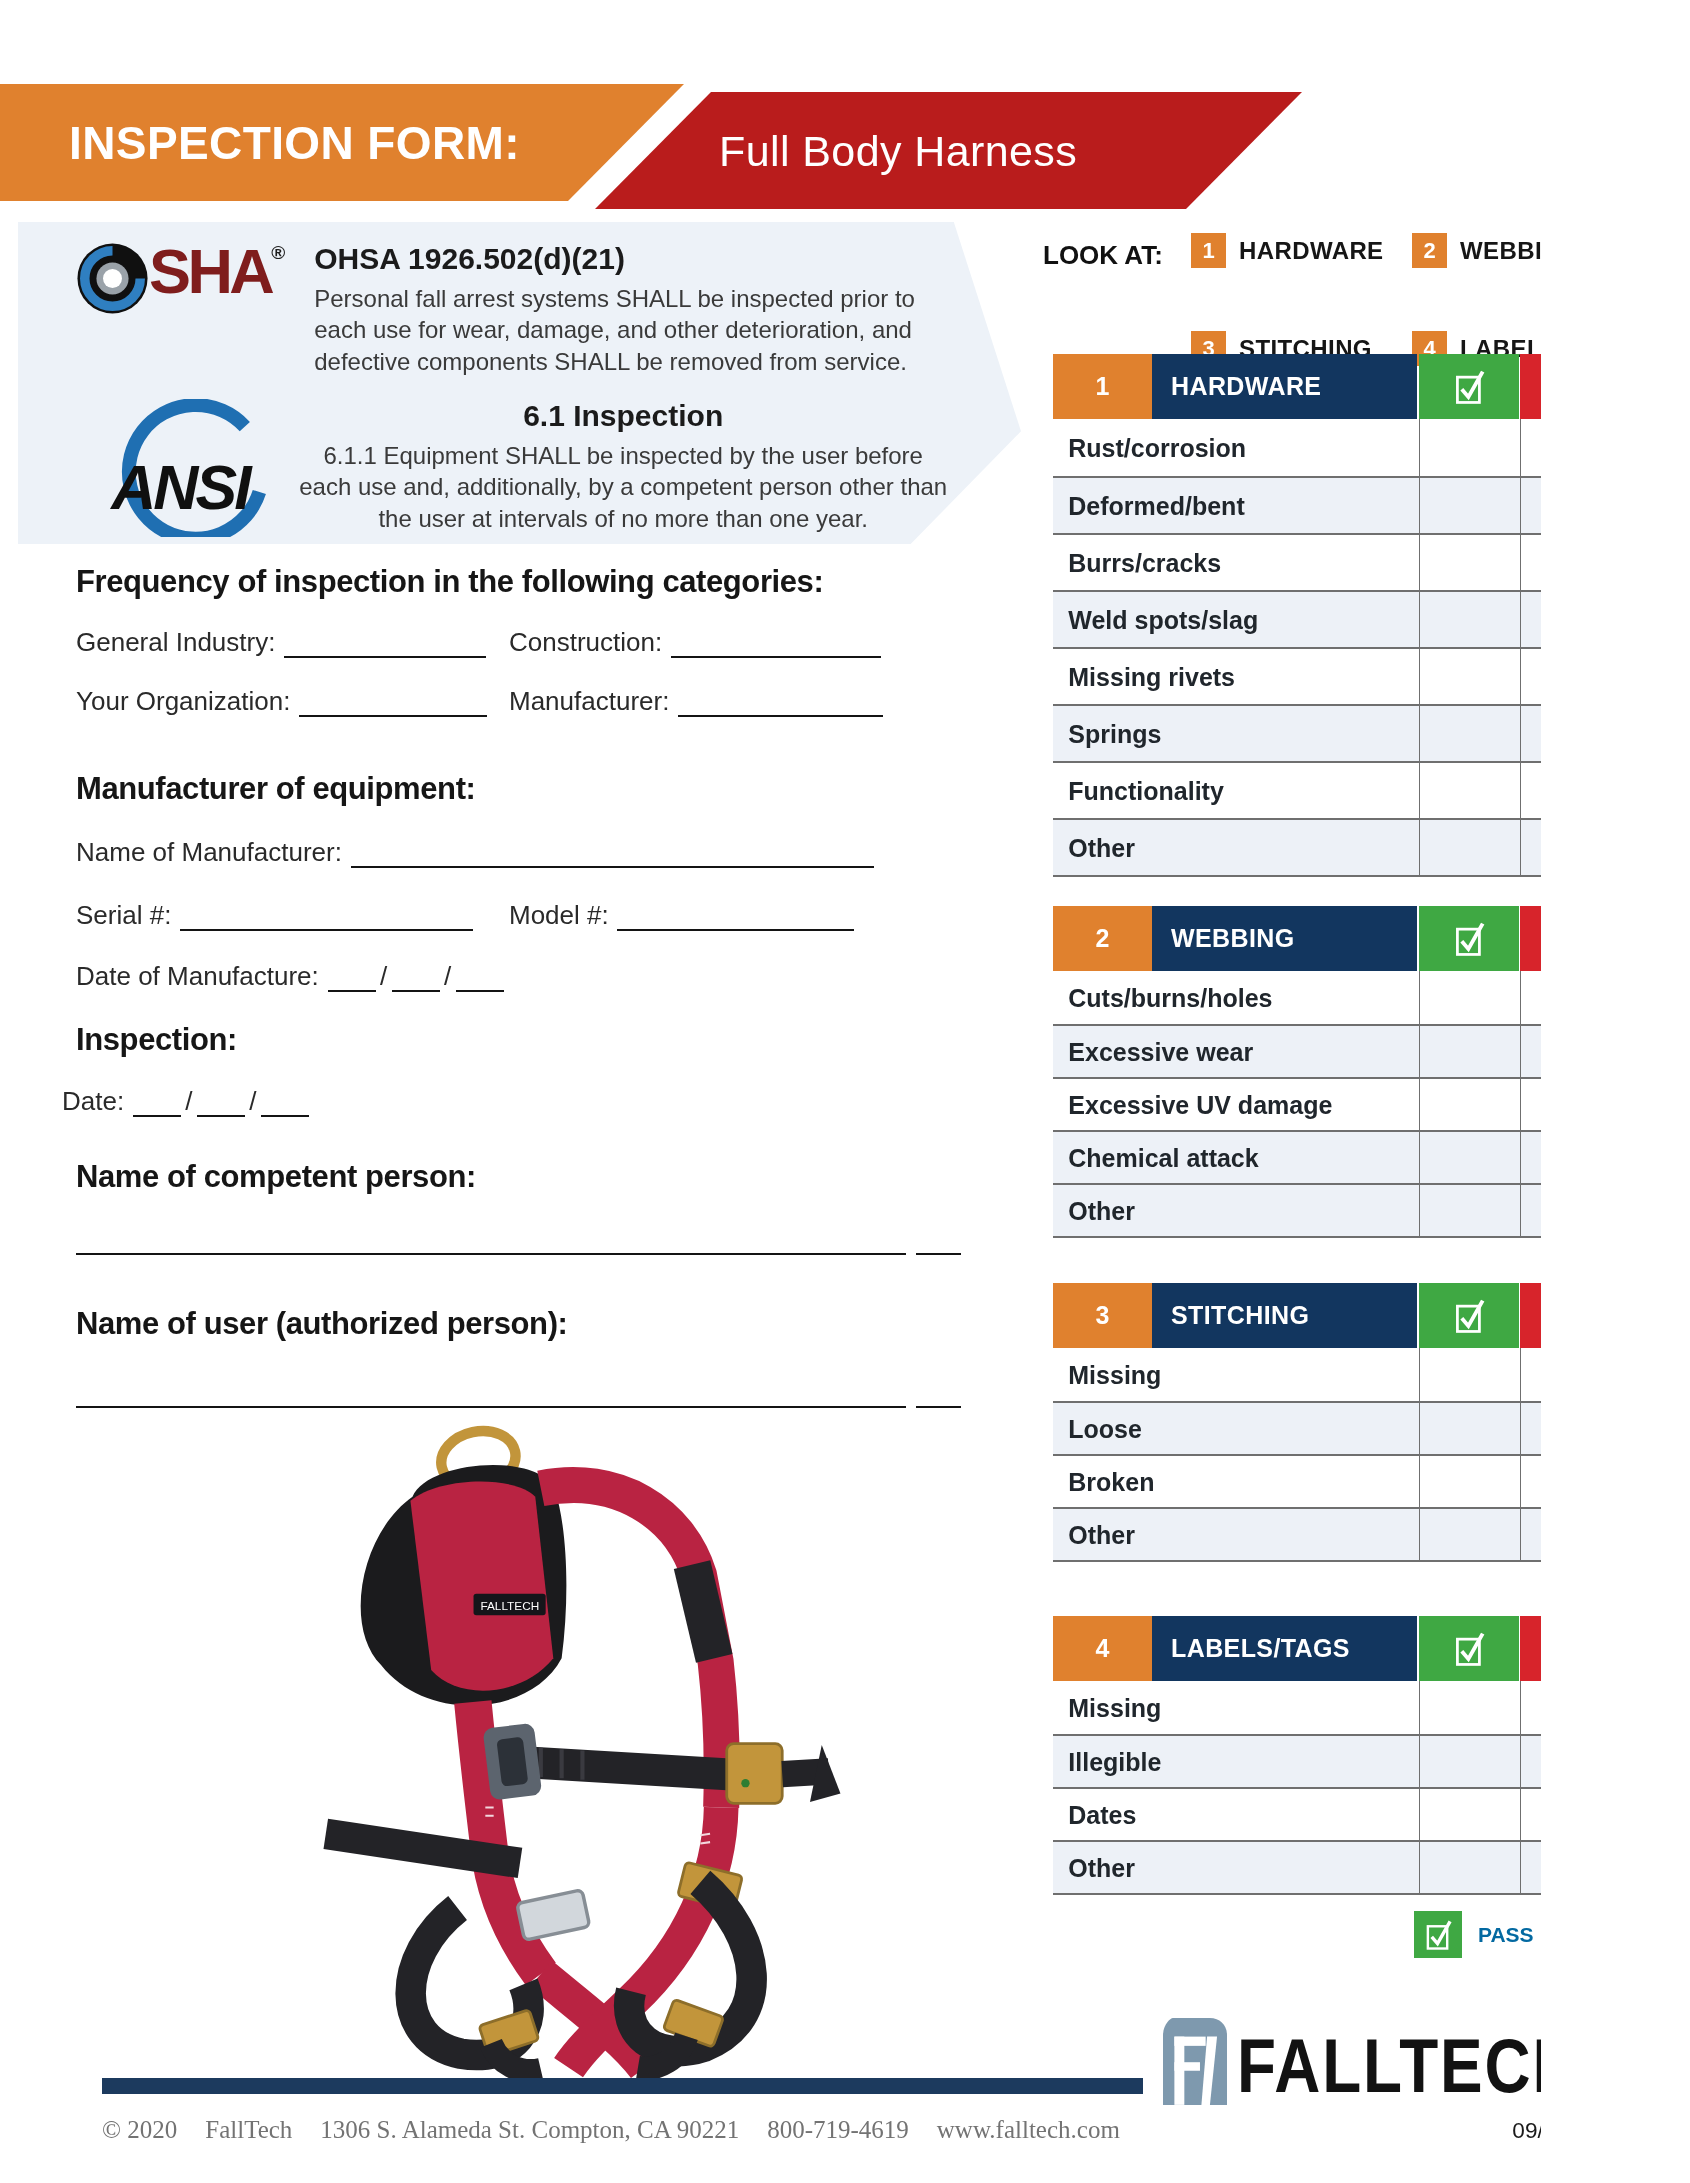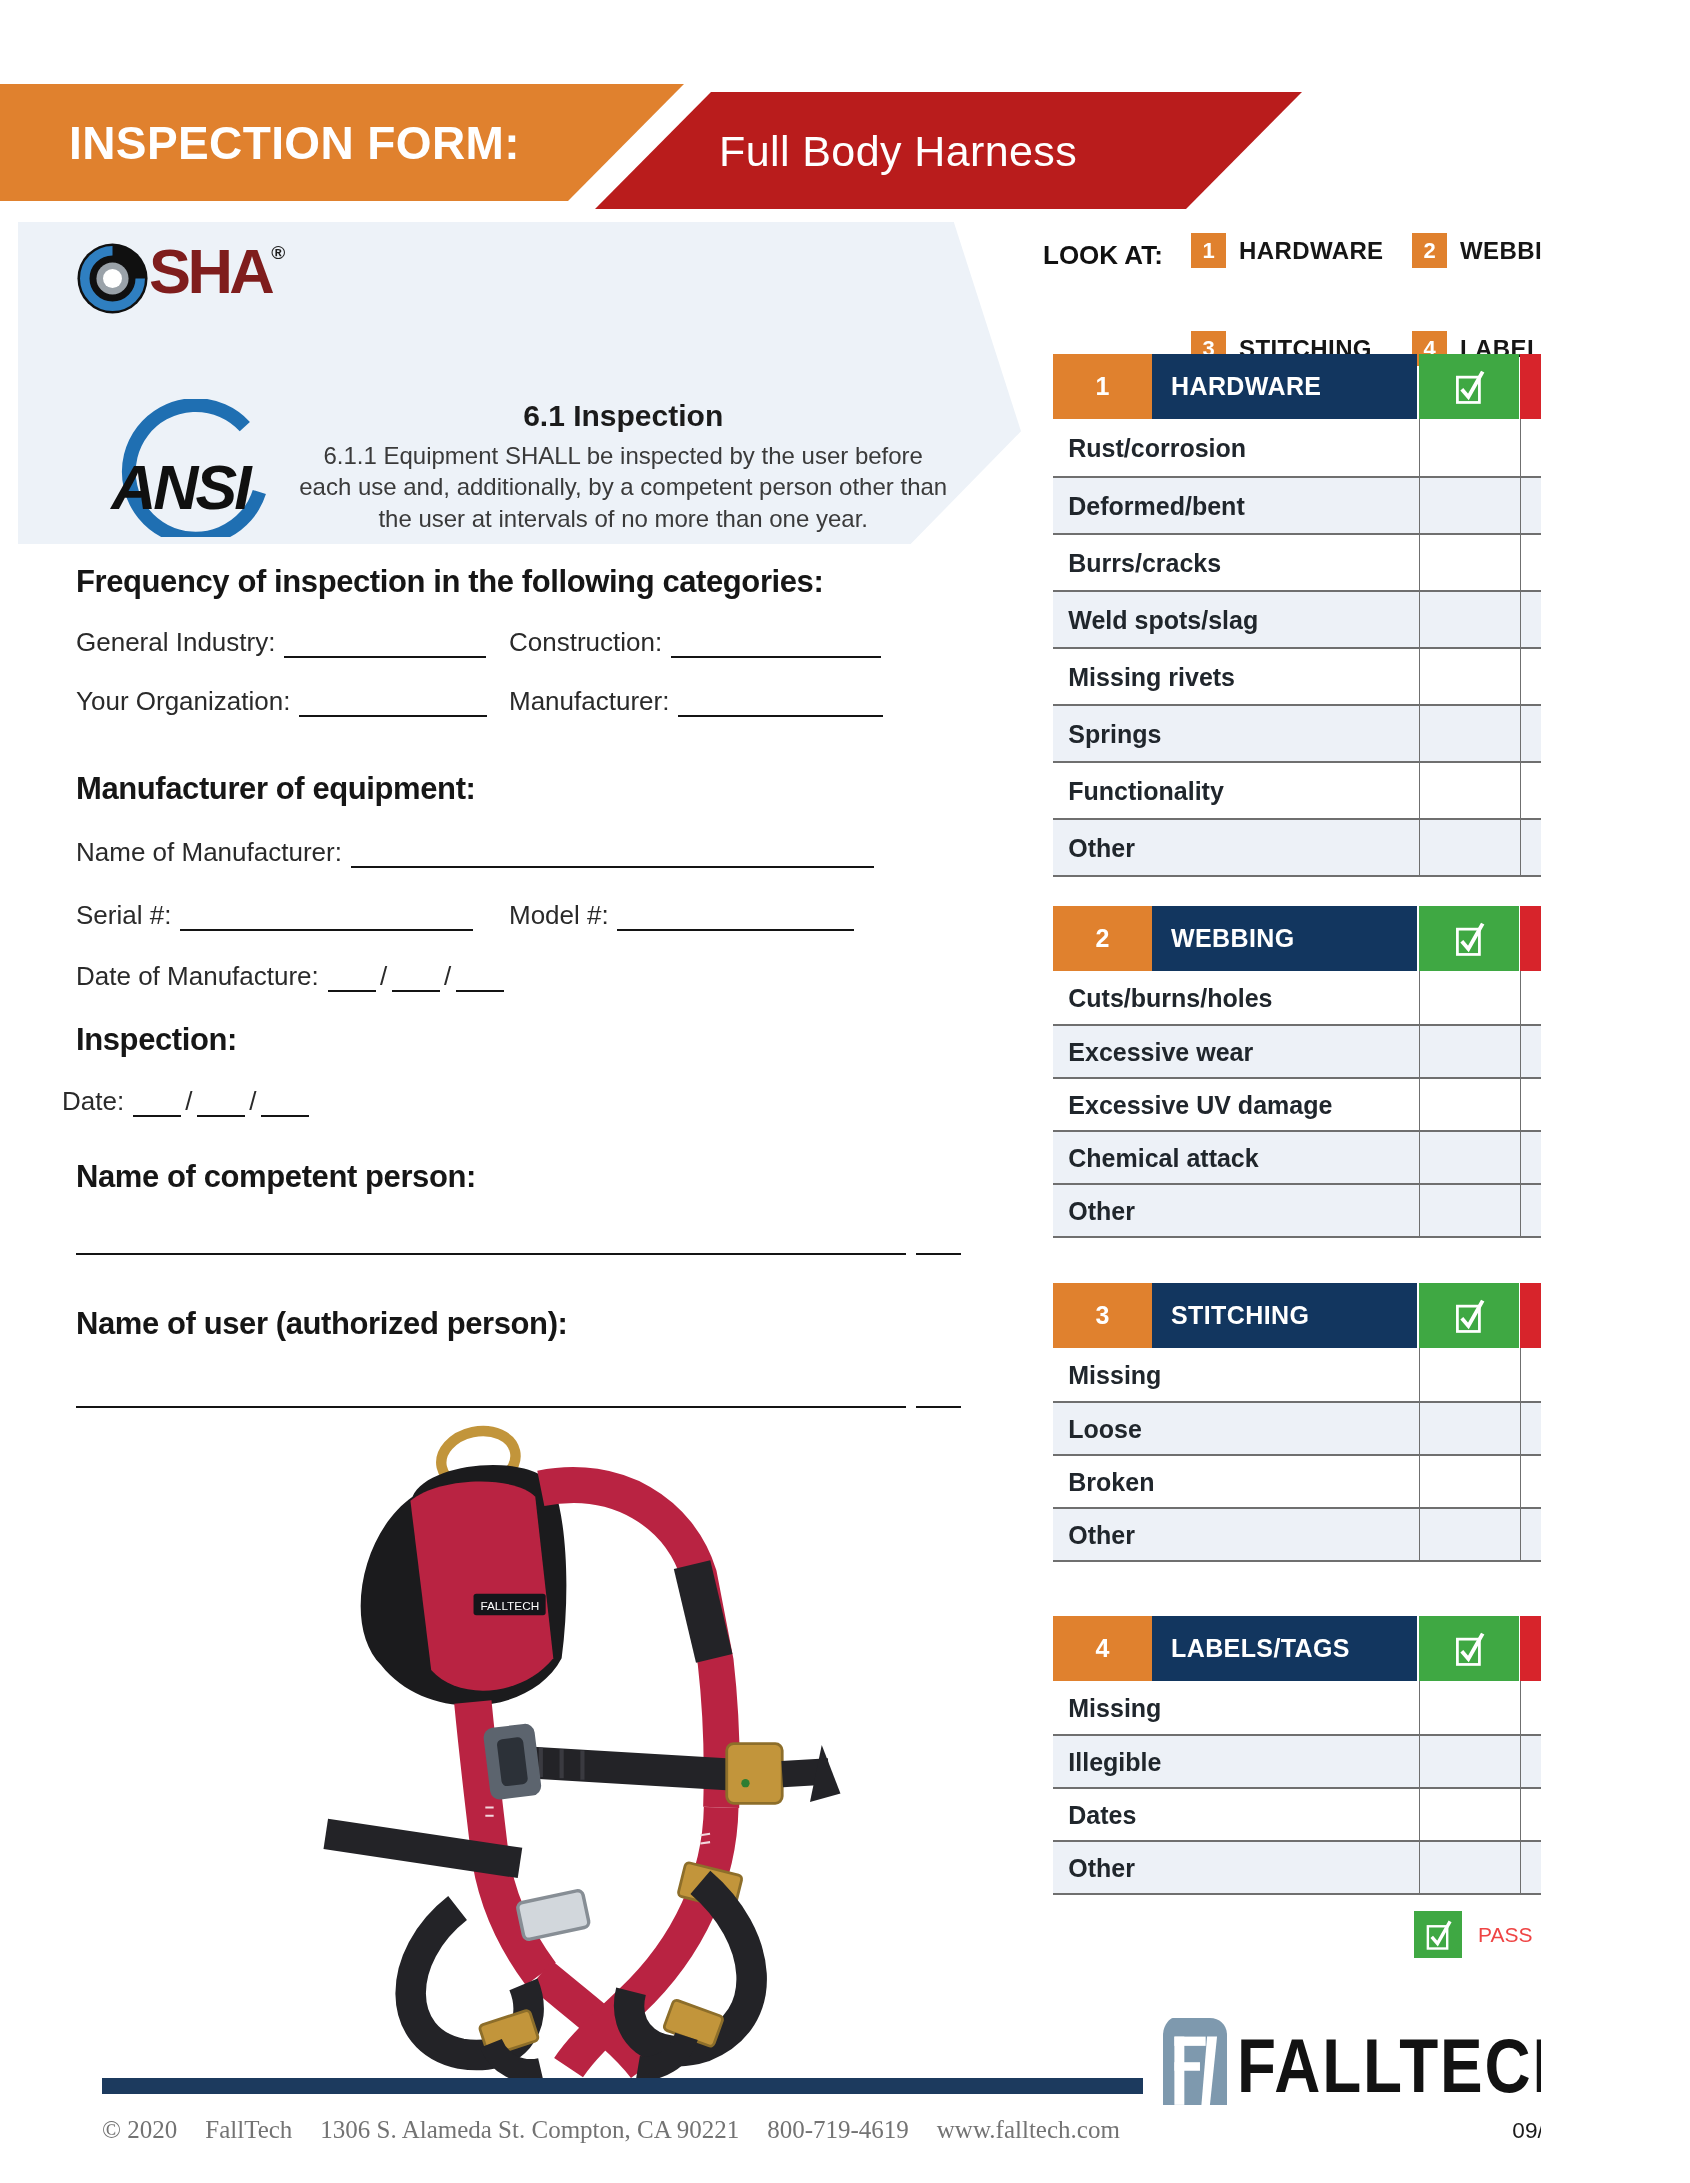--- a/index.html
+++ b/index.html
@@ -64,21 +64,21 @@
       font-size:25px;font-weight:bold;color:#20262c;}
   .cl-cell{position:absolute;top:0;bottom:0;}
   .cl-cell.pass-cell{left:366px;width:101px;border-left:1.5px solid #6f6f6f;}
   .cl-cell.fail-cell{left:467px;width:104px;border-left:1.5px solid #6f6f6f;border-right:1.5px solid #6f6f6f;}
 
   
   .legend{position:absolute;left:1414px;top:1911px;display:flex;align-items:center;}
   .legend-box{width:48px;height:47px;display:flex;align-items:center;justify-content:center;flex:none;}
   .legend-box.green{background:#3FA843;}
   .legend-box.red{background:#D7242B;}
-  .legend-label{font-size:21px;font-weight:normal;color:#ef4444;margin:0 35px 0 16px;}
+  .legend-label{font-size:21px;font-weight:bold;color:#0369a1;margin:0 35px 0 16px;}
   .legend-label.last{margin-right:0;}
 
   
   .footer-rule{position:absolute;left:102px;top:2078px;width:1041px;height:16px;background:#1C3A5E;}
   .footer-rule-right{position:absolute;left:1630px;top:2093px;width:60px;height:13px;background:#1C3A5E;}
   .ft-logo-text{position:absolute;left:1237px;top:2028px;font-size:76px;font-weight:bold;color:#121212;
       letter-spacing:2.2px;transform:scaleX(.84);transform-origin:left center;line-height:1;}
   .ft-logo-reg{position:absolute;left:1604px;top:2029px;font-size:22px;font-weight:bold;color:#121212;}
   .copyright{position:absolute;left:102px;top:2116px;display:flex;gap:28px;font-size:25px;color:#737373;white-space:nowrap;font-family:Liberation Serif, serif;}
   .revision{position:absolute;left:1512px;top:2118px;width:82px;text-align:right;font-size:22.6px;color:#1a1a1a;}
@@ -102,20 +102,24 @@
   <div class="std-row" style="left:76px;top:242px;">
     <div class="std-logo osha-logo">
       <svg width="73" height="73" viewBox="0 0 100 100">
         <circle cx="50" cy="50" r="48" fill="#101010"></circle>
         <path d="M50 12 A38 38 0 1 0 88 50" fill="none" stroke="#2F7FC1" stroke-width="13"></path>
         <circle cx="50" cy="50" r="22" fill="#9AA2A9"></circle>
         <circle cx="50" cy="50" r="13" fill="#ffffff"></circle>
       </svg>
       <span class="osha-letters">SHA</span>
       <span class="osha-reg">®</span>
+    </div>
+    <div class="std-text" style="margin-left:29px;">
+      <div class="std-title">OHSA 1926.502(d)(21)</div>
+      <div class="std-body">Personal fall arrest systems SHALL be inspected prior to each use for wear, damage, and other deterioration, and defective components SHALL be removed from service.</div>
     </div>
   </div>
 
   <div class="std-row" style="left:76px;top:399px;">
     <div class="std-logo" style="width:211px;">
       <svg width="204" height="138" viewBox="0 0 280 190">
         <path d="M232 38 A92 92 0 1 0 252 128" fill="none" stroke="#1F6FB2" stroke-width="19"></path>
         <text x="48" y="152" font-size="86" font-weight="bold" font-style="italic" font-family="Liberation Sans, sans-serif" fill="#101010" letter-spacing="-4">ANSI</text>
       </svg>
     </div>

